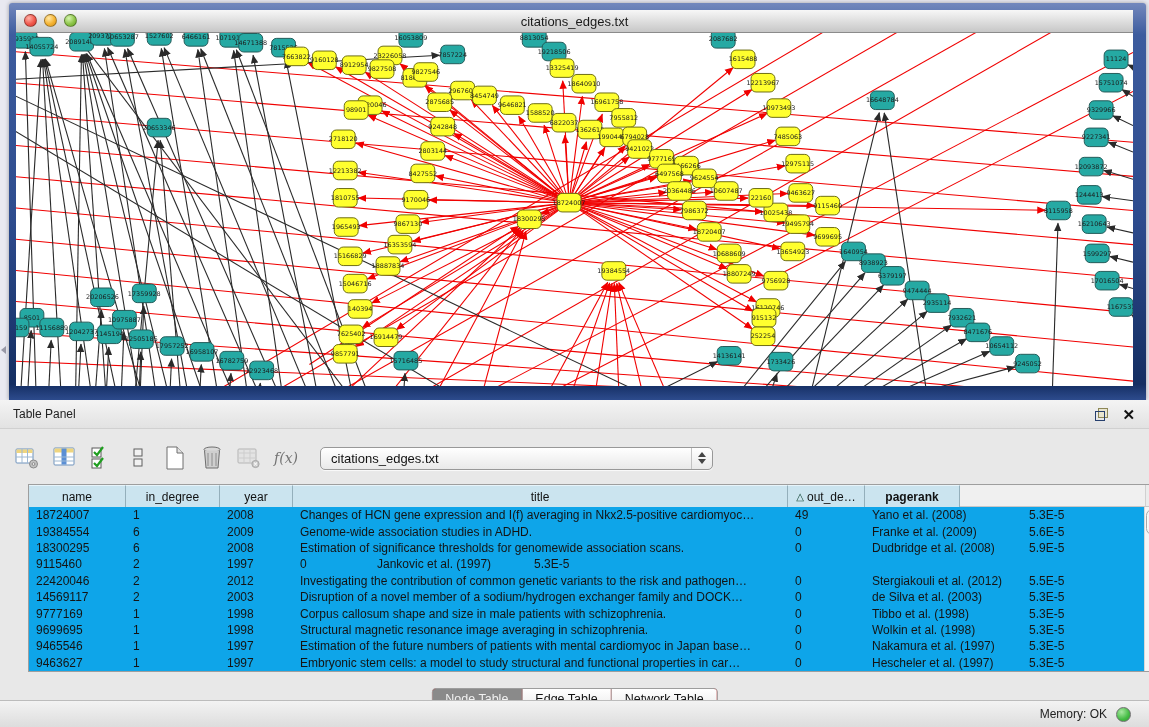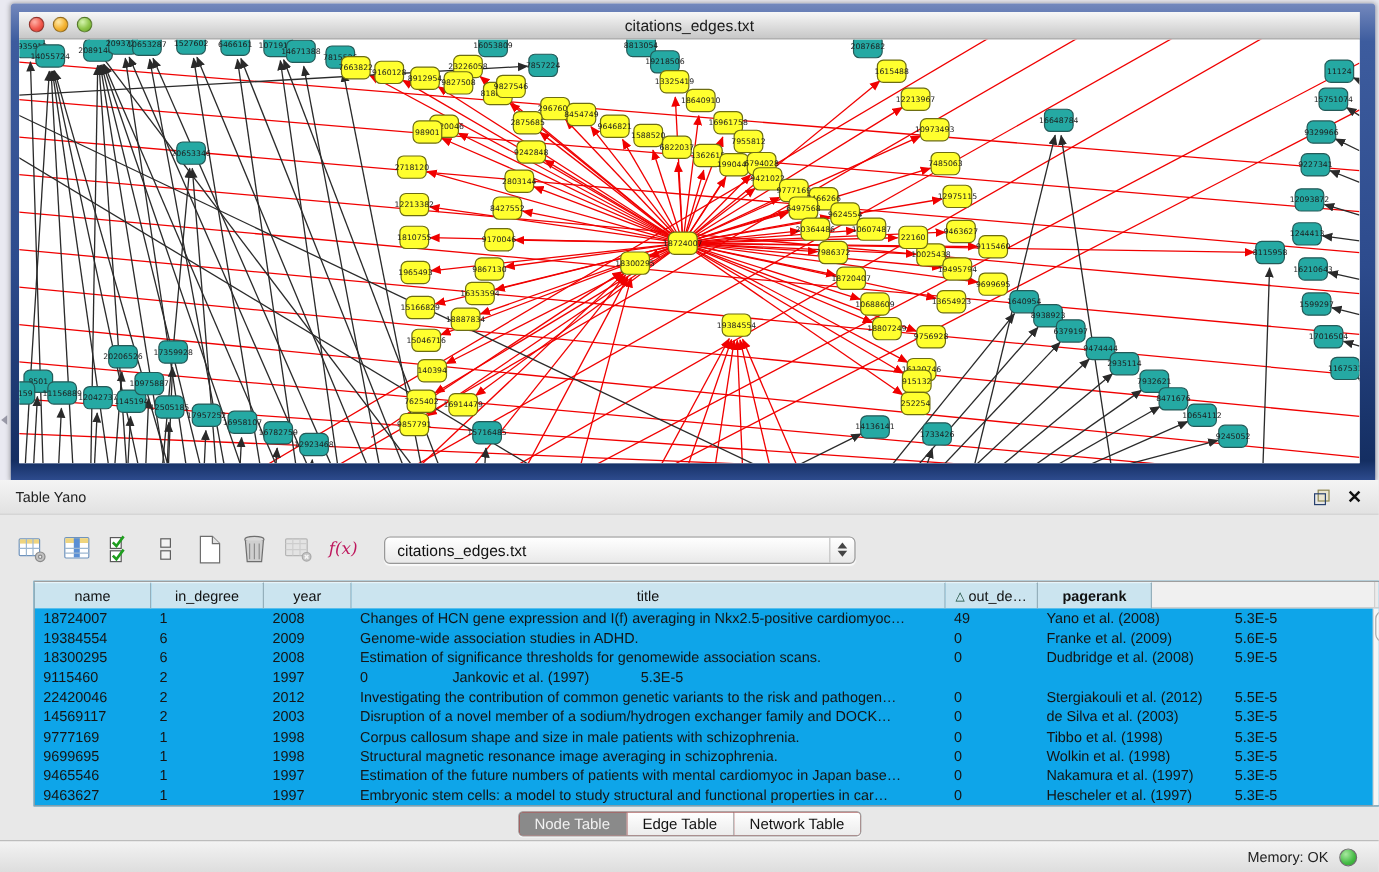--- a/index.html
+++ b/index.html
@@ -38,21 +38,21 @@
       display:flex;align-items:center;font-size:12px;color:#222;}
   .panel-title{padding-left:13px;}
   .panel-header-icons{margin-left:auto;display:flex;align-items:center;gap:14px;padding-right:14px;}
   .float-icon{position:relative;width:13px;height:13px;}
   .float-icon .sq1{position:absolute;left:0;bottom:0;width:8px;height:8px;border:1px solid #27406e;background:transparent;}
   .float-icon .sq2{position:absolute;right:0;top:0;width:8px;height:8px;border:1px solid #8d8756;background:#e9e5cf;}
   .close-x{font-size:15px;font-weight:bold;color:#111;line-height:13px;cursor:default;}
 
   .toolbar{position:absolute;left:14px;top:40px;height:36px;display:flex;align-items:center;gap:11px;}
   .tool-btn{width:26px;height:28px;display:flex;align-items:center;justify-content:center;}
-  .fx-label{font-family:"DejaVu Serif",serif;font-style:italic;font-size:14px;color:#be185d;}
+  .fx-label{font-family:"DejaVu Serif",serif;font-style:italic;font-size:14px;color:#737373;}
   .combo{margin-left:10px;width:393px;height:23px;box-sizing:border-box;border:1px solid #989898;border-radius:5px;
       background:linear-gradient(#ffffff,#e9e9e9);display:flex;align-items:center;position:relative;
       box-shadow:0 1px 1px rgba(255,255,255,.8);}
   .combo-value{font-size:13px;color:#111;padding-left:10px;flex:1;white-space:nowrap;overflow:hidden;}
   .combo-arrows{width:20px;height:100%;border-left:1px solid #c2c2c2;display:flex;flex-direction:column;
       align-items:center;justify-content:center;gap:2px;}
   .tri-up{width:0;height:0;border-left:4px solid transparent;border-right:4px solid transparent;border-bottom:5px solid #444;}
   .tri-down{width:0;height:0;border-left:4px solid transparent;border-right:4px solid transparent;border-top:5px solid #444;}
 
   .table-wrap{position:absolute;left:8px;top:84px;width:1131px;height:186px;background:#0ea5e9;
@@ -65,21 +65,21 @@
   .hfill{box-sizing:border-box;height:22px;background:#f0f0f0;border-bottom:1px solid #c7c7c7;flex:1;}
   .hcorner{box-sizing:border-box;width:15px;height:22px;background:#ececec;border-left:1px solid #d0d0d0;border-bottom:1px solid #c7c7c7;}
   .tbody{position:absolute;left:0;top:22px;right:15px;bottom:0;overflow:hidden;}
   .trow{display:flex;height:16.4px;align-items:center;}
   .tcell{box-sizing:border-box;padding-left:7px;font-size:12px;color:#141414;
       white-space:nowrap;overflow:hidden;flex:0 0 auto;}
   .vscroll{position:absolute;right:0;top:22px;bottom:0;width:15px;background:#f6f6f6;border-left:1px solid #d8d8d8;}
   .vthumb{position:absolute;left:1px;right:1px;top:2px;height:26px;border-radius:7px;
       background:linear-gradient(90deg,#fdfdfd,#c4c4c4);border:1px solid #a8a8a8;box-sizing:border-box;}
 
-  .tabs{position:absolute;top:276px;left:50%;transform:translateX(-50%);display:flex;height:19px;
+  .tabs{position:absolute;top:288px;left:50%;transform:translateX(-50%);display:flex;height:19px;
       border:1px solid #9d9d9d;border-radius:4px;overflow:hidden;background:#b91c1c;
       box-shadow:0 1px 0 rgba(255,255,255,.7);justify-content:space-between;}
   .tab{display:flex;align-items:center;padding:0 13px;font-size:12.5px;color:#111;
       background:linear-gradient(#ffffff,#ececec);}
   .tab + .tab{border-left:1px solid #b5b5b5;}
   .tab.selected{background:#8a8a8a;color:#f1f1f1;border-left:none;}
 
   .statusbar{position:absolute;left:0;bottom:0;width:1149px;height:27px;box-sizing:border-box;
       border-top:1px solid #bcbcbc;background:linear-gradient(#f3f3f3,#dddddd);
       display:flex;align-items:center;justify-content:flex-end;}
@@ -768,21 +768,21 @@
         </svg>
       </div>
     </div>
   </div>
 </div>
 
 <div class="grip"></div>
 
 <div class="table-panel">
   <div class="panel-header">
-    <span class="panel-title">Table Yano</span>
+    <span class="panel-title">Table Panel</span>
     <div class="panel-header-icons">
       <span class="float-icon">
           <span class="sq2"></span>
           <span class="sq1"></span>
         </span>
       <span class="close-x">✕</span>
     </div>
   </div>
 
   <div class="toolbar">

